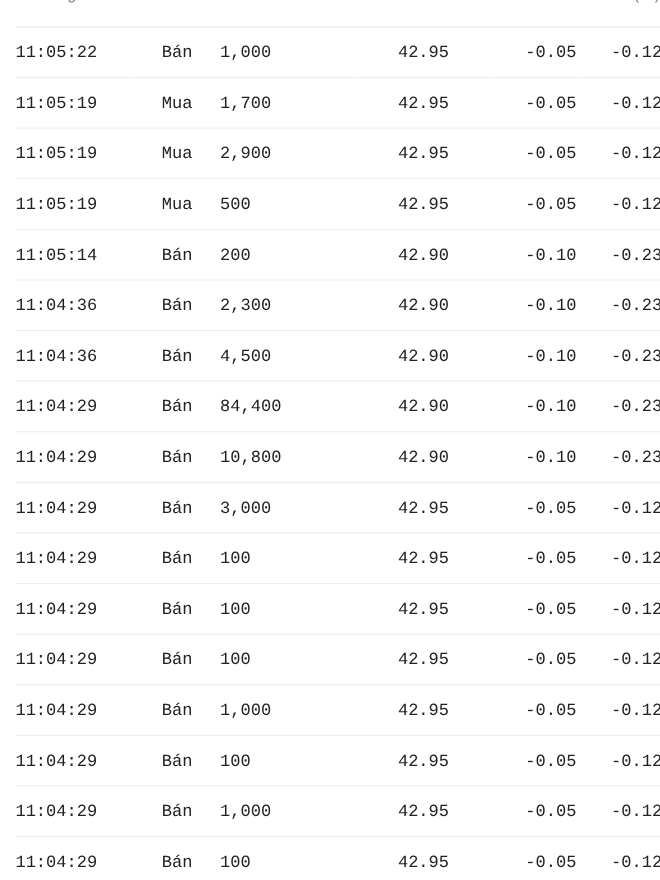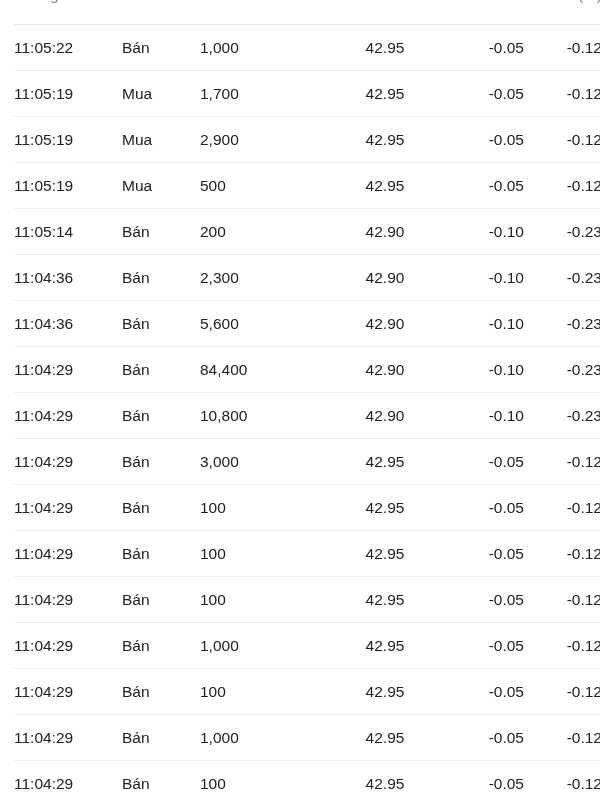--- a/index.html
+++ b/index.html
@@ -13,20 +13,21 @@
     overflow: hidden;
     font-family: "Liberation Sans", sans-serif;
     color: #222222;
   }
   .table-wrap {
     width: 600px;
     height: 608px;
     position: relative;
     box-sizing: border-box;
     padding: 0 14px;
+    font-family: Liberation Mono, monospace;
   }
   table.trades {
     width: 100%;
     border-collapse: collapse;
     table-layout: fixed;
   }
   table.trades th {
     font-weight: 400;
     font-size: 15.5px;
     color: #8a8a8a;
@@ -44,21 +45,21 @@
 
   table.trades td {
     font-size: 15.5px;
     height: 45px;
     padding: 0;
     border-bottom: 1px solid #ededed;
     white-space: nowrap;
     color: #222222;
   }
   td.c-time { text-align: left; }
-  td.c-side { text-align: left; font-weight: 400; margin-left: 25px; }
+  td.c-side { text-align: center; font-weight: 400; margin-left: 25px; }
   td.c-vol  { padding-right: 10px; }
   td.c-price{ text-align: center; padding-right: 8px; }
   td.c-chg  { text-align: right; margin-top: 48px; }
   td.c-pct  { text-align: right; }
 
   .side-buy  { color: #12a36b; }
   .side-sell { color: #e8414c; }
   .val-down  { color: #e8414c; }
   .header-row-shift { position: relative; top: -14px; }
 </style>
@@ -122,21 +123,21 @@
           <td class="c-time">11:04:36</td>
           <td class="c-side side-sell">Bán</td>
           <td class="c-vol">2,300</td>
           <td class="c-price val-down">42.90</td>
           <td class="c-chg val-down">-0.10</td>
           <td class="c-pct val-down">-0.23</td>
         </tr>
         <tr>
           <td class="c-time">11:04:36</td>
           <td class="c-side side-sell">Bán</td>
-          <td class="c-vol">5,600</td>
+          <td class="c-vol">4,500</td>
           <td class="c-price val-down">42.90</td>
           <td class="c-chg val-down">-0.10</td>
           <td class="c-pct val-down">-0.23</td>
         </tr>
         <tr>
           <td class="c-time">11:04:29</td>
           <td class="c-side side-sell">Bán</td>
           <td class="c-vol">84,400</td>
           <td class="c-price val-down">42.90</td>
           <td class="c-chg val-down">-0.10</td>

